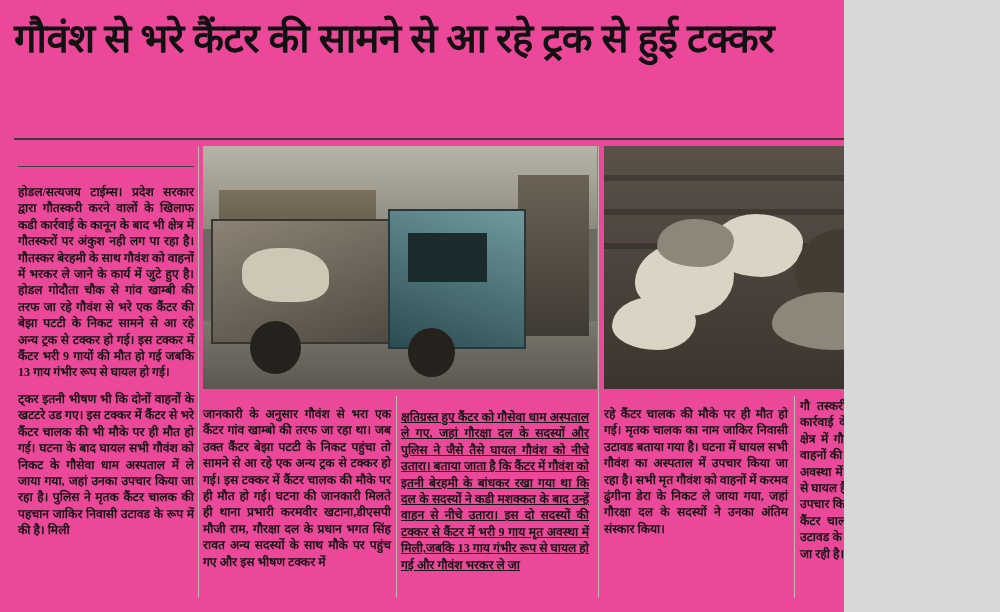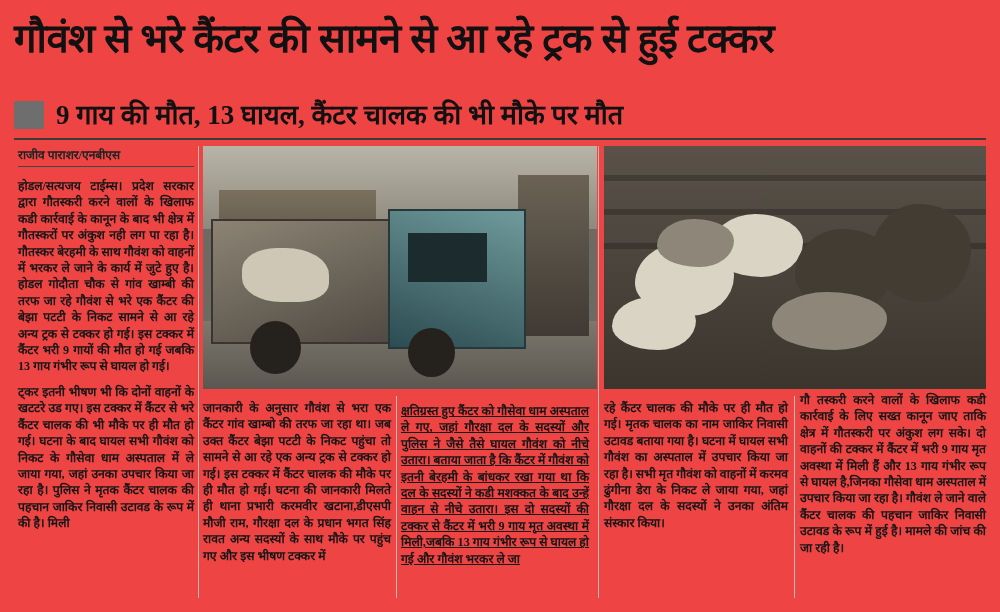--- a/index.html
+++ b/index.html
@@ -3,23 +3,23 @@
 <meta charset="utf-8">
 <title>News Clipping</title>
 <style>
   html, body {
     margin: 0;
     padding: 0;
     background: #d8d8d8;
   }
   .page {
     position: relative;
-    width: 1000px;
+    width: 844px;
     height: 612px;
-    background: #ef4444;
+    background: #ec4899;
     overflow: hidden;
     font-family: "Liberation Sans", sans-serif;
     color: #1b1b1b;
   }
 
   
   .headline {
     position: absolute;
     left: 14px;
     top: 16px;
@@ -168,47 +168,42 @@
   
   .col {
     position: absolute;
     font-family: "Liberation Serif", serif;
     font-size: 12.2px;
     line-height: 16.4px;
     text-align: justify;
     color: #151515;
     font-weight: 600;
   }
-  .col p { margin: 4px 0 9px 0; }
+  .col p { margin: 10px 0 9px 0; }
   .col1 { left: 18px;  top: 174px; width: 176px; height: 424px; }
   .col2 { left: 203px; top: 396px; width: 188px; height: 202px; }
   .col3 { left: 401px; top: 399px; width: 188px; height: 202px; text-decoration: underline; }
   .col4 { left: 604px; top: 396px; width: 184px; height: 202px; }
   .col5 { left: 800px; top: 388px; width: 186px; height: 202px; }
 
   .vline {
     position: absolute;
     width: 1px;
     background: #bcb9b2;
   }
 </style>
 </head>
 <body>
 
 <div class="page">
 
   <div class="headline">गौवंश से भरे कैंटर की सामने से आ रहे ट्रक से हुई टक्कर</div>
 
-  <div class="subbar">
-    <div class="sq"></div>
-    <div class="subtext">9 गाय की मौत, 13 घायल, कैंटर चालक की भी मौके पर मौत</div>
-  </div>
   <div class="rule top"></div>
 
-  <div class="byline">राजीव पाराशर/एनबीएस</div>
   <div class="byline-rule"></div>
 
   <div class="photo photo-left">
     <div class="sky"></div>
     <div class="ground"></div>
     <div class="pl-right-stack"></div>
     <div class="pl-load"></div>
     <div class="pl-truckbed"></div>
     <div class="pl-cow"></div>
     <div class="pl-cabin"></div>

